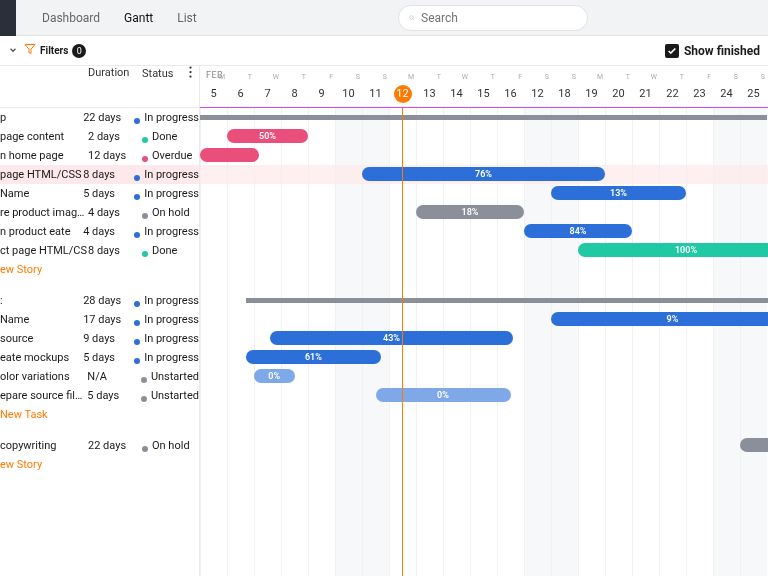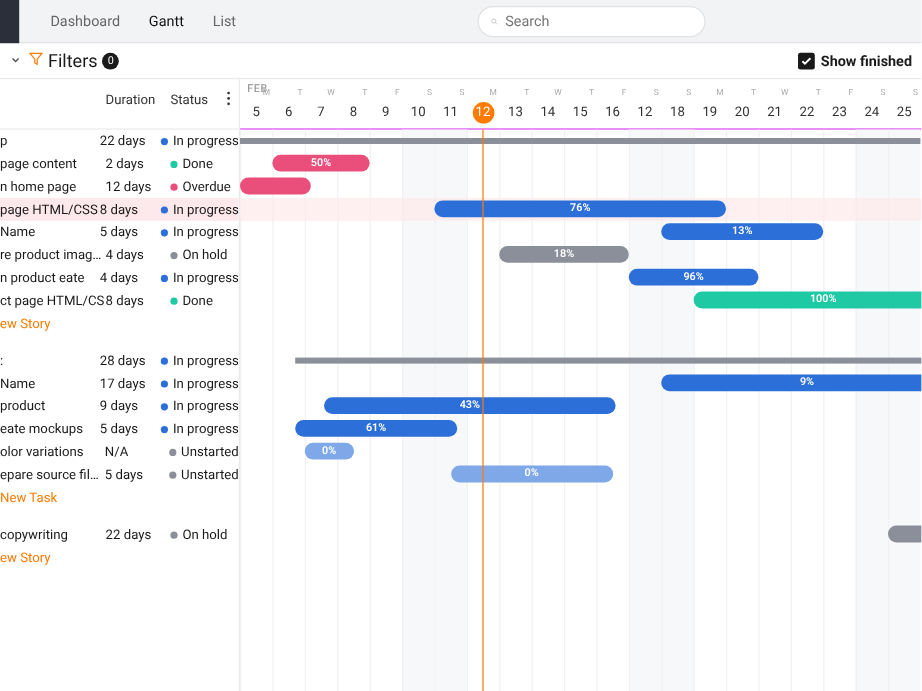--- a/index.html
+++ b/index.html
@@ -9,37 +9,37 @@
 .tabs{display:flex;gap:0;margin-left:14px}
 .tab{padding:0 12px;height:36px;display:flex;align-items:center;font-size:12px;color:#666;cursor:pointer}
 .tab.active{color:#111;font-weight:400}
 .search-wrap{margin-left:auto;margin-right:180px}
 .search{width:190px;height:26px;background:#fff;border:1px solid #e0e2e6;border-radius:14px;display:flex;align-items:center;padding:0 10px;color:#aaa}
 .search svg{margin-right:6px}
 .search-input{border:none;outline:none;font-size:12px;color:#333;flex:1;background:transparent}
 .filterbar{height:30px;border-bottom:1px solid #e8eaed;display:flex;align-items:center;padding:0 8px}
 .chev{color:#555;margin-right:6px}
 .filter-icon{color:#ff7a00;margin-right:4px}
-.filter-label{font-weight:400;font-size:15px}
+.filter-label{font-weight:700;font-size:10px}
 .filter-badge{background:#1a1a1a;color:#fff;border-radius:8px;font-size:9px;width:14px;height:14px;display:inline-flex;align-items:center;justify-content:center;margin-left:4px}
 .show-finished{margin-left:auto;display:flex;align-items:center;gap:5px;font-size:12px;font-weight:700}
 .checkbox{width:14px;height:14px;background:#1a1a1a;border-radius:2px;display:flex;align-items:center;justify-content:center;color:#fff}
 .content{display:flex;height:calc(576px - 66px);position:relative}
 .leftpane{width:200px;border-right:1px solid #e8eaed;overflow:hidden;flex-shrink:0}
-.colheads{height:42px;display:flex;align-items:center;padding-bottom:6px;border-bottom:1px solid #e8eaed;font-size:11px;color:#333;font-weight:400}
+.colheads{height:42px;display:flex;align-items:flex-start;padding-bottom:6px;border-bottom:1px solid #e8eaed;font-size:11px;color:#333;font-weight:400}
 .col-name{width:88px;padding-left:0}
 .col-dur{width:54px}
 .col-stat{width:56px;display:flex;align-items:center}
 .more-icon{margin-left:auto;margin-right:6px;color:#333}
 .rows{}
 .row{height:19px;display:flex;align-items:center;font-size:11px;white-space:nowrap;overflow:hidden}
 .row.highlight{background:#fde8eb}
 .row .c-name{width:88px;padding-left:0;overflow:hidden;text-overflow:ellipsis}
 .row .c-dur{width:54px}
-.row .c-stat{display:flex;align-items:center;gap:4px}
+.row .c-stat{display:flex;align-items:flex-end;gap:4px}
 .status-dot{width:6px;height:6px;border-radius:3px;flex-shrink:0}
 .link-row{color:#ff7a00;font-size:11px;padding-left:0;height:19px;display:flex;align-items:center}
 .gap-row{height:12px}
 .rightpane{flex:1;position:relative;overflow:hidden}
 .timeline-head{height:42px;border-bottom:1px solid #d946ef;position:relative}
 .month-label{position:absolute;top:4px;left:6px;font-size:9px;color:#888;letter-spacing:0.5px}
 .days{position:absolute;bottom:0;left:0;right:0;height:26px;display:flex}
 .day{width:27px;text-align:center;position:relative;font-size:11px;color:#333}
 .day .num{line-height:26px}
 .day .wd{position:absolute;top:-8px;right:2px;font-size:7px;color:#aaa}
@@ -199,21 +199,21 @@
         </div>
         <div class="row">
           <div class="c-name">Name</div>
           <div class="c-dur">17 days</div>
           <div class="c-stat">
             <span class="status-dot" style="background:#2d6fd8"></span>
             <span>In progress</span>
           </div>
         </div>
         <div class="row">
-          <div class="c-name">product</div>
+          <div class="c-name">source</div>
           <div class="c-dur">9 days</div>
           <div class="c-stat">
             <span class="status-dot" style="background:#2d6fd8"></span>
             <span>In progress</span>
           </div>
         </div>
         <div class="row">
           <div class="c-name">eate mockups</div>
           <div class="c-dur">5 days</div>
           <div class="c-stat">
@@ -325,21 +325,21 @@
               <span class="pct">13%</span>
             </div>
           </div>
           <div class="grow">
             <div class="bar grey" style="left:216px;width:108px">
               <span class="pct">18%</span>
             </div>
           </div>
           <div class="grow">
             <div class="bar blue" style="left:324px;width:108px">
-              <span class="pct">96%</span>
+              <span class="pct">84%</span>
             </div>
           </div>
           <div class="grow">
             <div class="bar teal" style="left:378px;width:216px">
               <span class="pct">100%</span>
             </div>
           </div>
           <div class="grow"></div>
           <div class="ggap"></div>
           <div class="grow">

